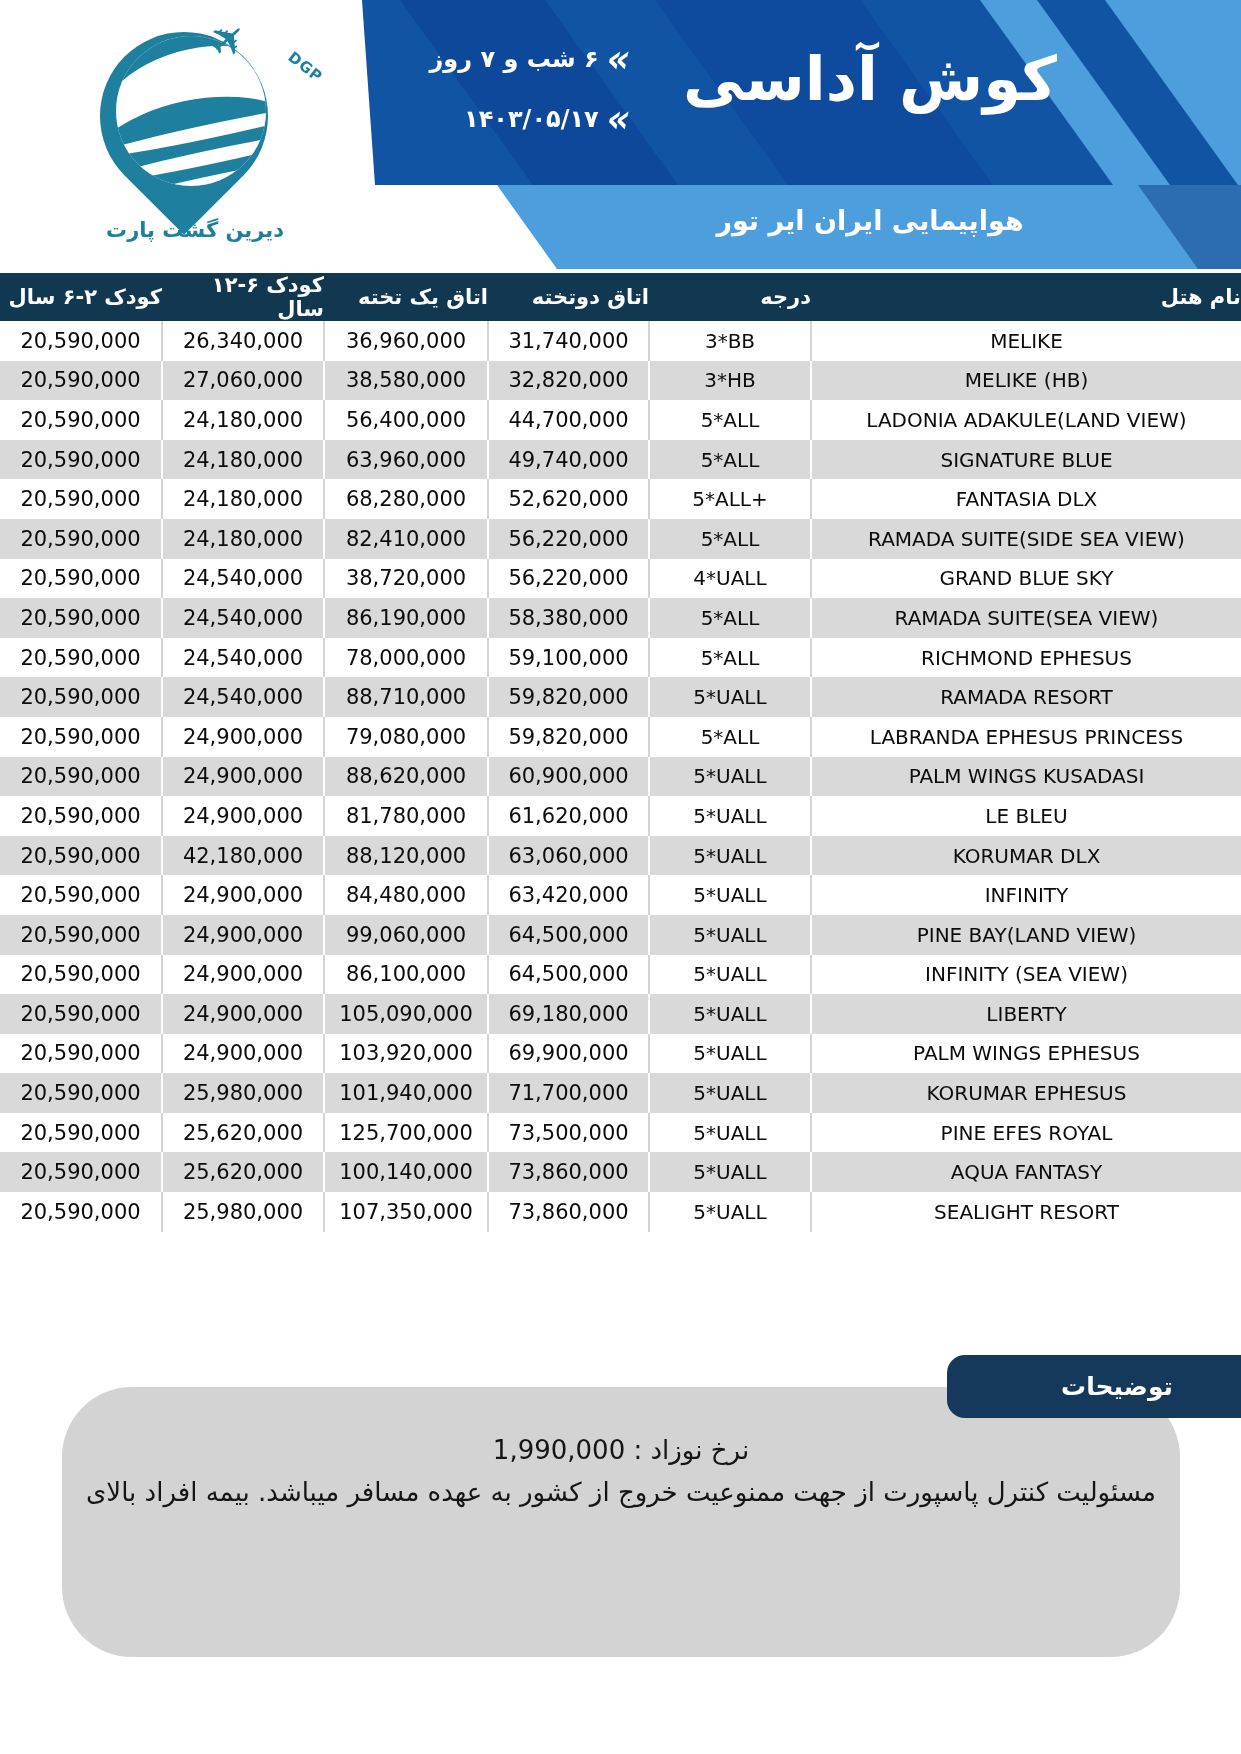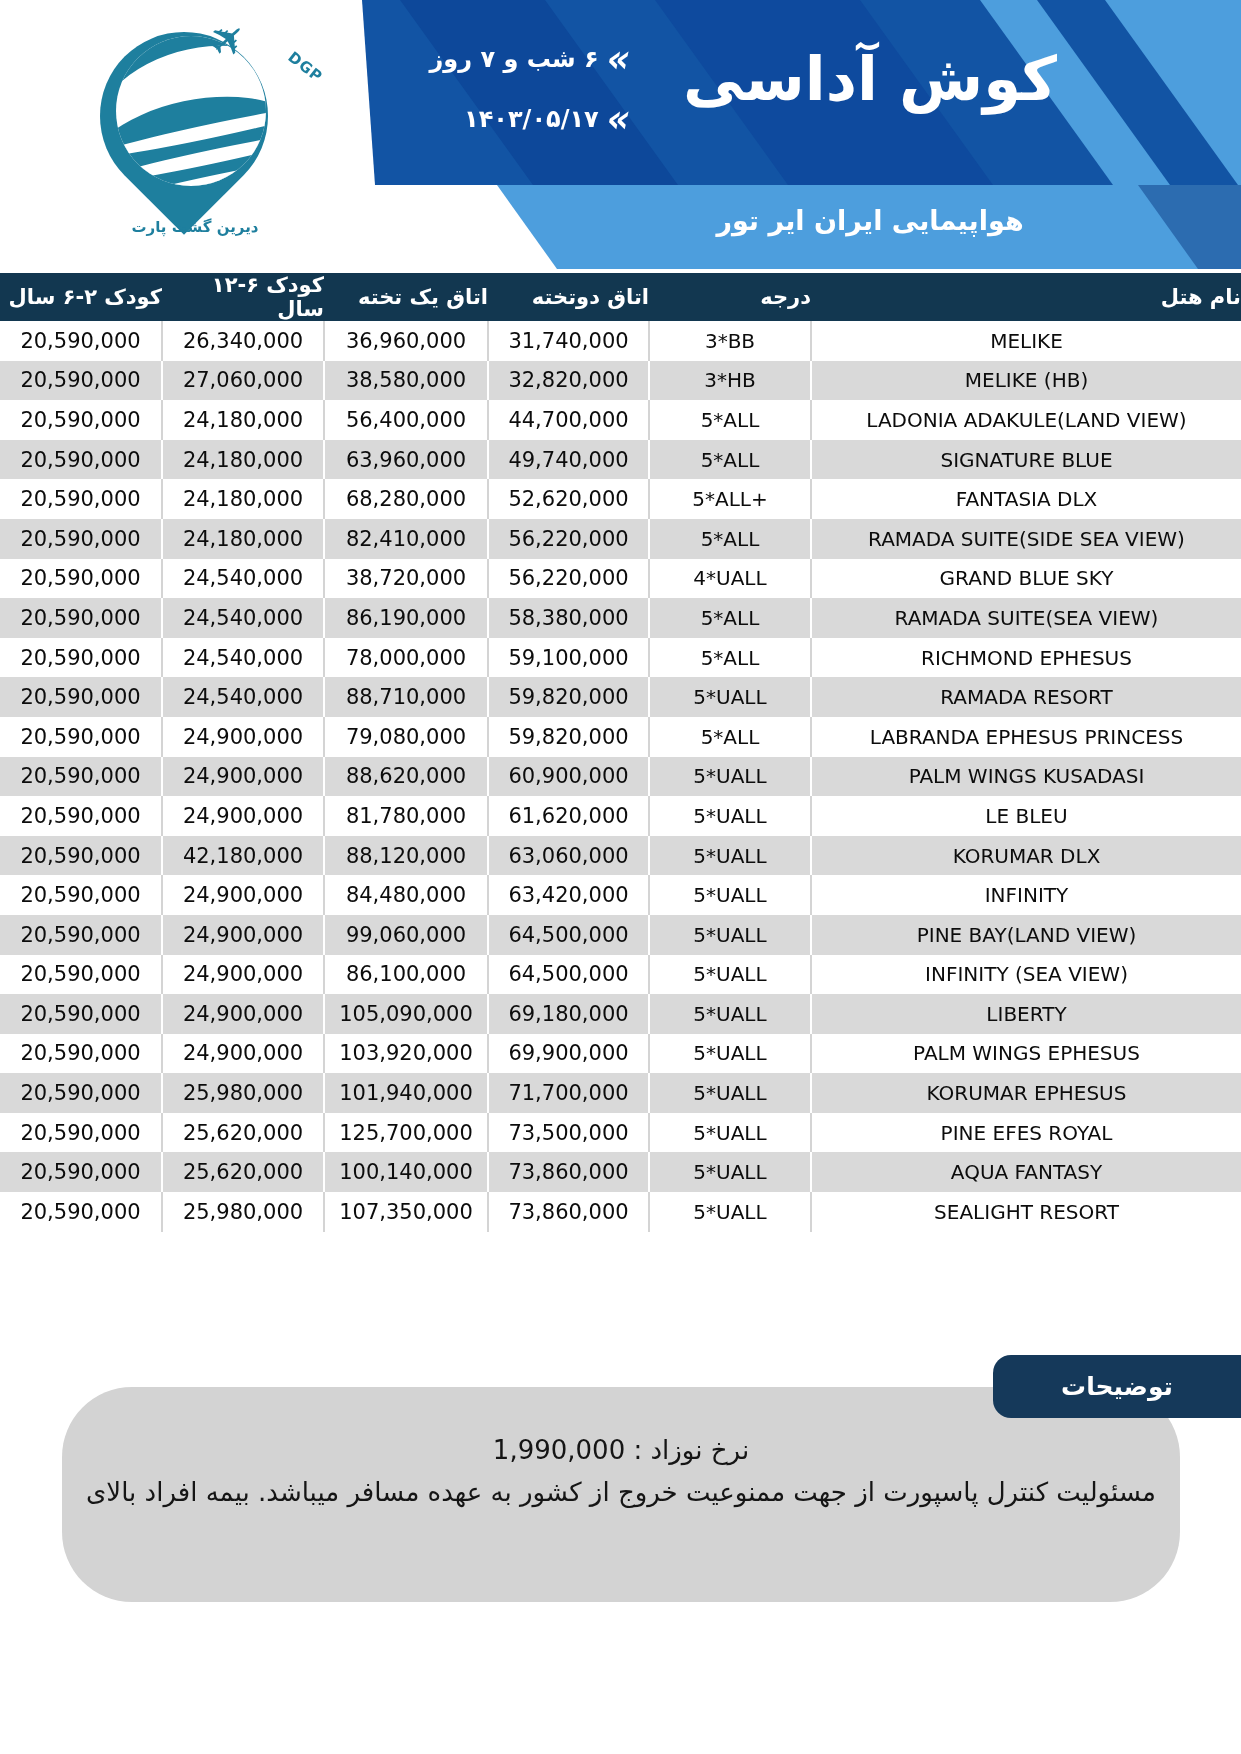--- a/index.html
+++ b/index.html
@@ -43,40 +43,40 @@
   .wstripe{position:absolute;width:240px;height:14px;background:#fff;border-radius:50%;
     transform:rotate(-12deg);left:-25px;}
   .wstripe.s1{top:88px;}
   .wstripe.s2{top:114px;}
   .wstripe.s3{top:140px;height:10px;}
   .plane{position:absolute;left:140px;top:8px;color:#1e7f9e;font-size:44px;
     transform:rotate(-42deg);line-height:1;}
   .dgp{position:absolute;left:216px;top:48px;color:#1e7f9e;font-size:15px;font-weight:bold;
     transform:rotate(38deg);letter-spacing:1px;}
   .wordmark{position:absolute;left:0;top:208px;width:250px;text-align:center;color:#1e7f9e;
-    font-size:15px;font-weight:bold;direction:rtl;}
+    font-size:21px;font-weight:bold;direction:rtl;}
 
   
   table.prices{position:absolute;left:0;top:273px;width:1241px;border-collapse:collapse;
     table-layout:fixed;direction:rtl;}
   table.prices th{background:#123750;color:#fff;font-size:21px;font-weight:bold;height:44px;
     text-align:right;vertical-align:middle;padding:0;}
   table.prices td{height:39.6px;text-align:center;vertical-align:middle;color:#0c0c0c;
     font-size:20px;padding:0;border-left:2px solid transparent;white-space:nowrap;overflow:hidden;}
   table.prices tbody tr:nth-child(even) td{background:#d9d9d9;border-left-color:#ffffff;}
   table.prices tbody tr:nth-child(odd) td{background:#ffffff;border-left-color:#d4d4d4;}
   table.prices tbody tr td:last-child{border-left:none;}
   table.prices td.ltr{direction:ltr;}
   table.prices td.num{font-size:21px;}
 
   
   .notes-badge{position:absolute;top:1355px;right:0;width:248px;height:63px;background:#15395a;
     border-radius:18px 0 0 18px;z-index:3;display:flex;align-items:center;justify-content:center;
-    color:#fff;font-size:25px;font-weight:bold;direction:rtl;}
-  .notes-box{position:absolute;top:1387px;left:62px;width:1118px;height:215px;background:#d3d3d3;
+    color:#fff;font-size:25px;font-weight:bold;direction:rtl;padding-left:46px;}
+  .notes-box{position:absolute;top:1387px;left:62px;width:1118px;height:270px;background:#d3d3d3;
     border-radius:70px;z-index:2;direction:rtl;text-align:center;color:#151515;
     padding-top:42px;box-sizing:border-box;}
   .notes-box .nline{font-size:26px;line-height:42px;}
 </style>
 </head>
 <body>
 
 <div id="page">
 
   <div class="banner">

